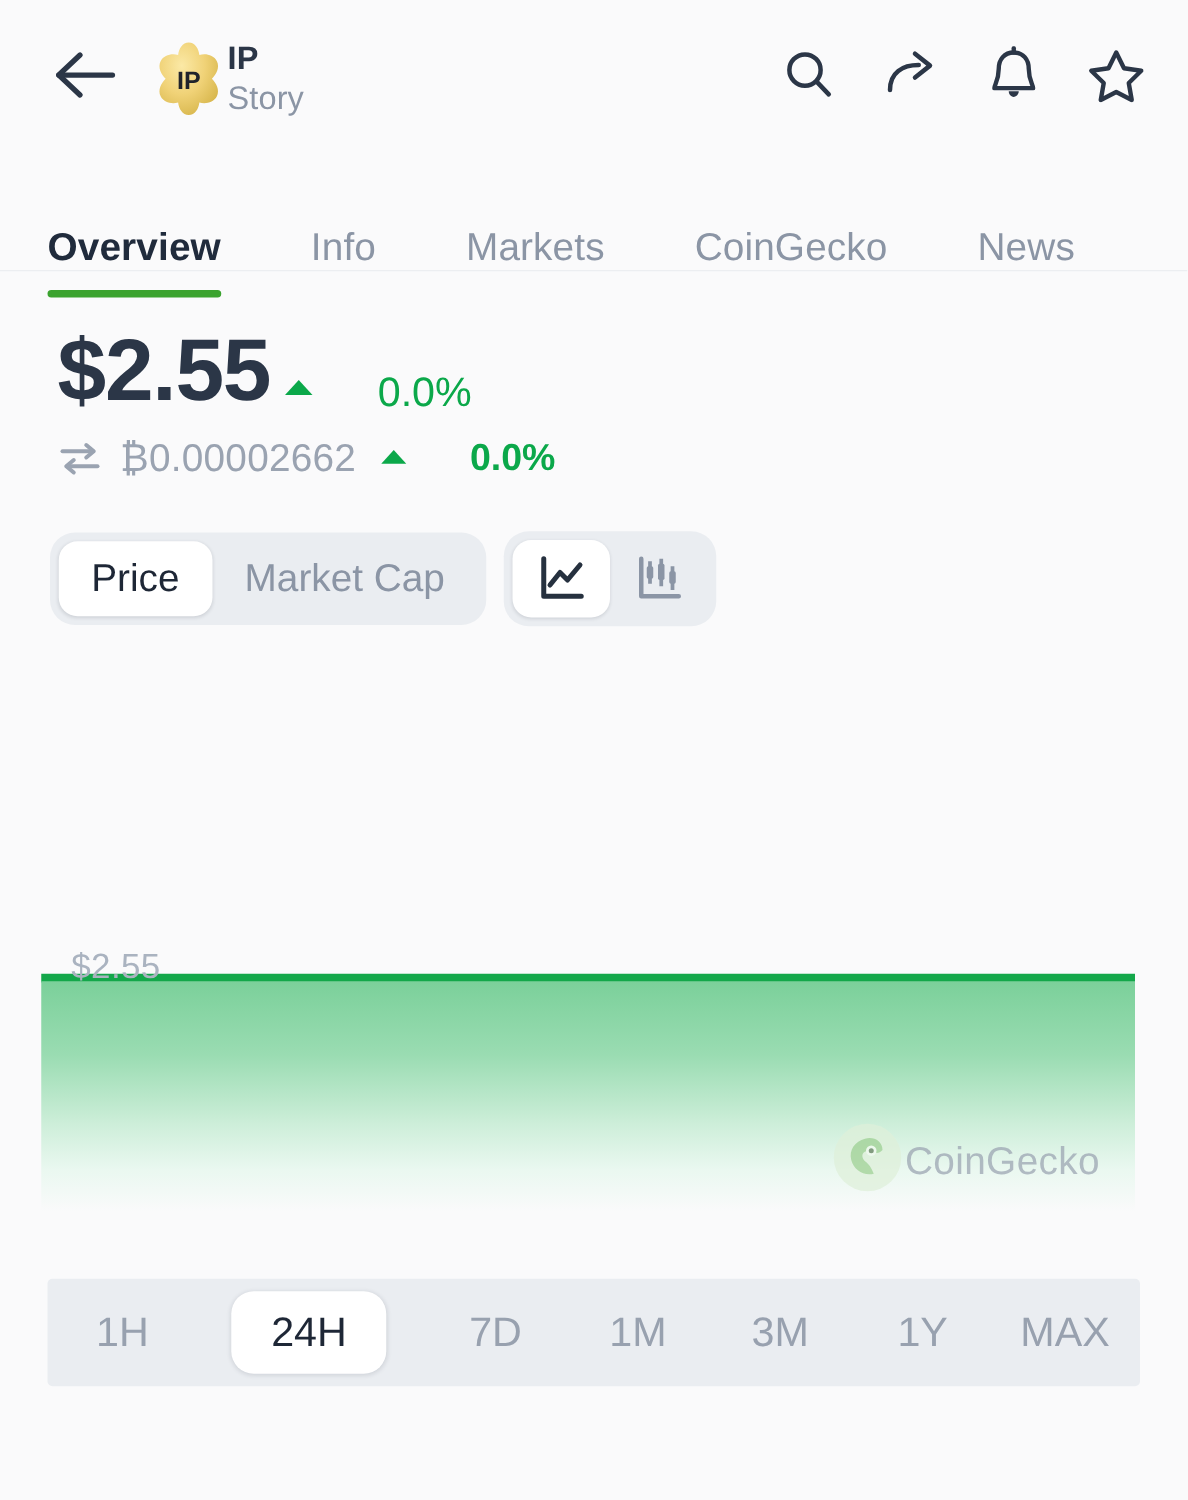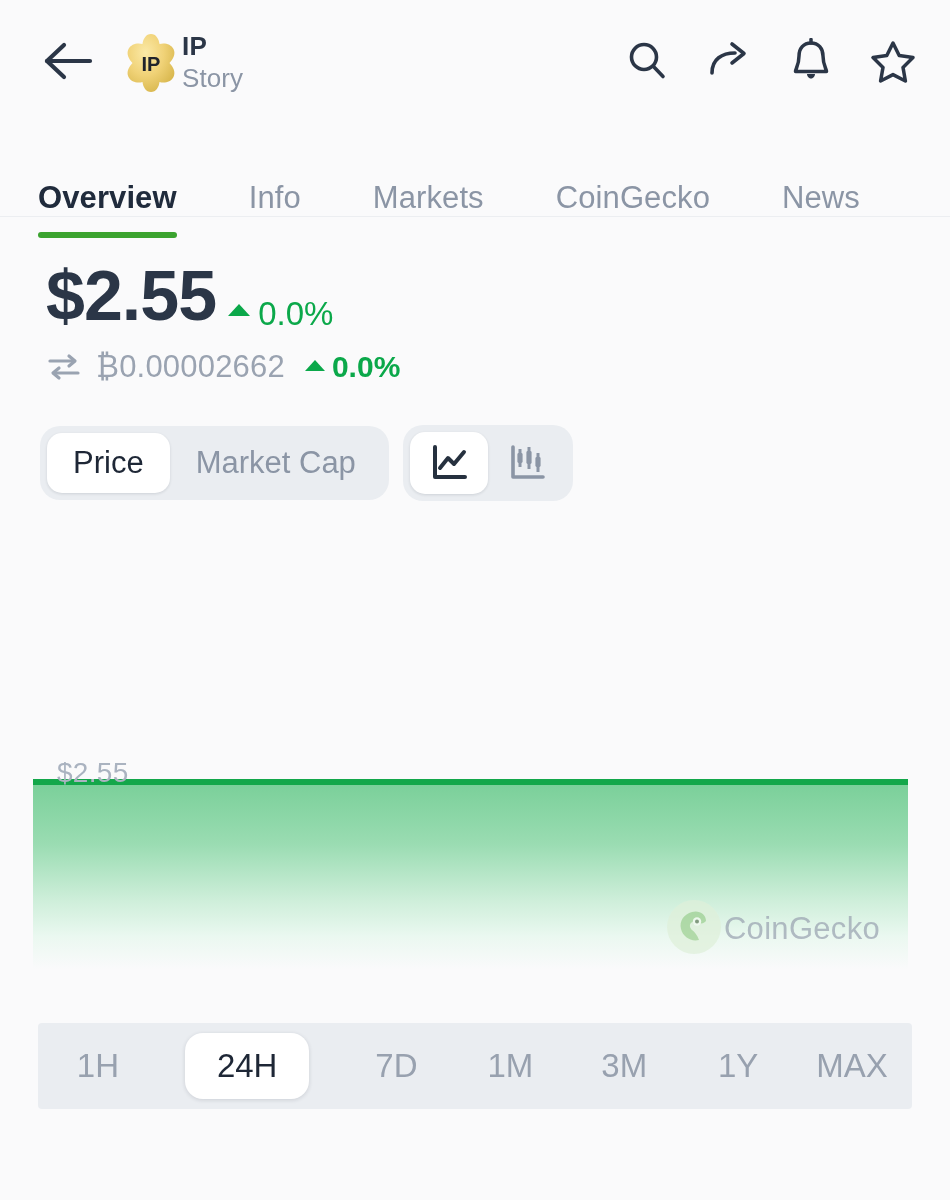--- a/index.html
+++ b/index.html
@@ -81,21 +81,21 @@
     letter-spacing:-1px; line-height:1;
   }
   .chg { display:flex; align-items:center; gap:8px; }
   .caret-up {
     width:0; height:0;
     border-left:11px solid transparent;
     border-right:11px solid transparent;
     border-bottom:12px solid #0ba84a;
     position:relative; top:-4px;
   }
-  .chg-text { font-size:33px; color:#0ba84a; font-weight:400; }
+  .chg-text { font-size:33px; color:#0ba84a; font-weight:400;margin-left:44px; }
 
   .btc-row { display:flex; align-items:center; gap:14px; margin-top:16px; }
   .swap-icon { width:36px; height:36px; flex:0 0 auto; }
   .btc-price { font-size:31px; color:#9aa3b1; font-weight:400; letter-spacing:.2px; }
   .btc-chg { display:flex; align-items:center; gap:7px; margin-left:6px; }
   .btc-chg .caret-up { border-left-width:10px; border-right-width:10px; border-bottom-width:11px; top:-2px; }
   .btc-chg .chg-text { font-size:30px; font-weight:700; }
 
   
   .toggles { display:flex; align-items:center; gap:14px; margin:40px 0 0 40px; }

